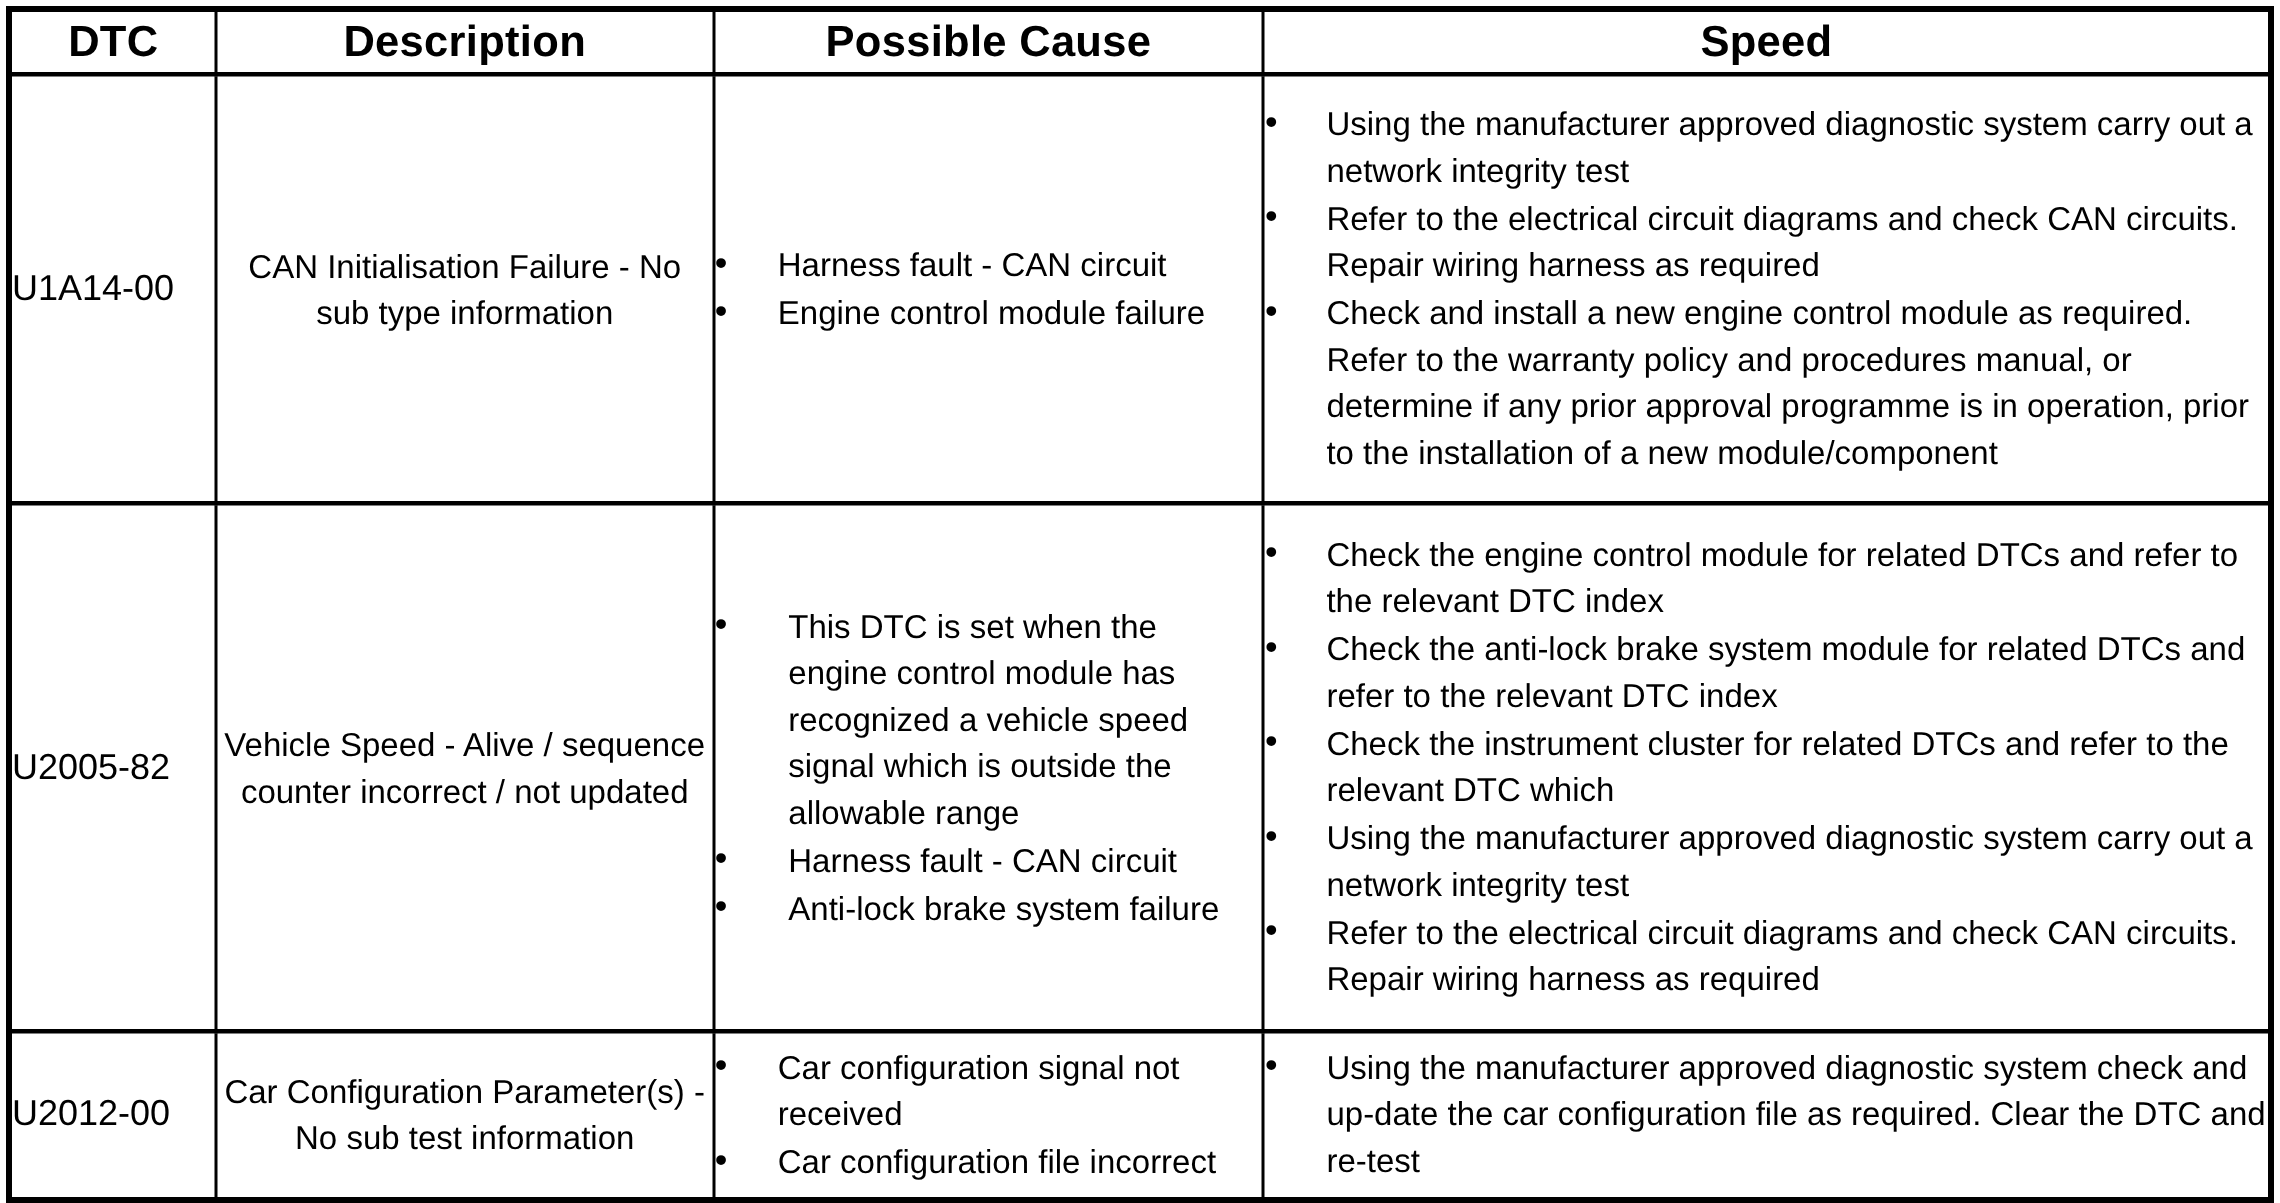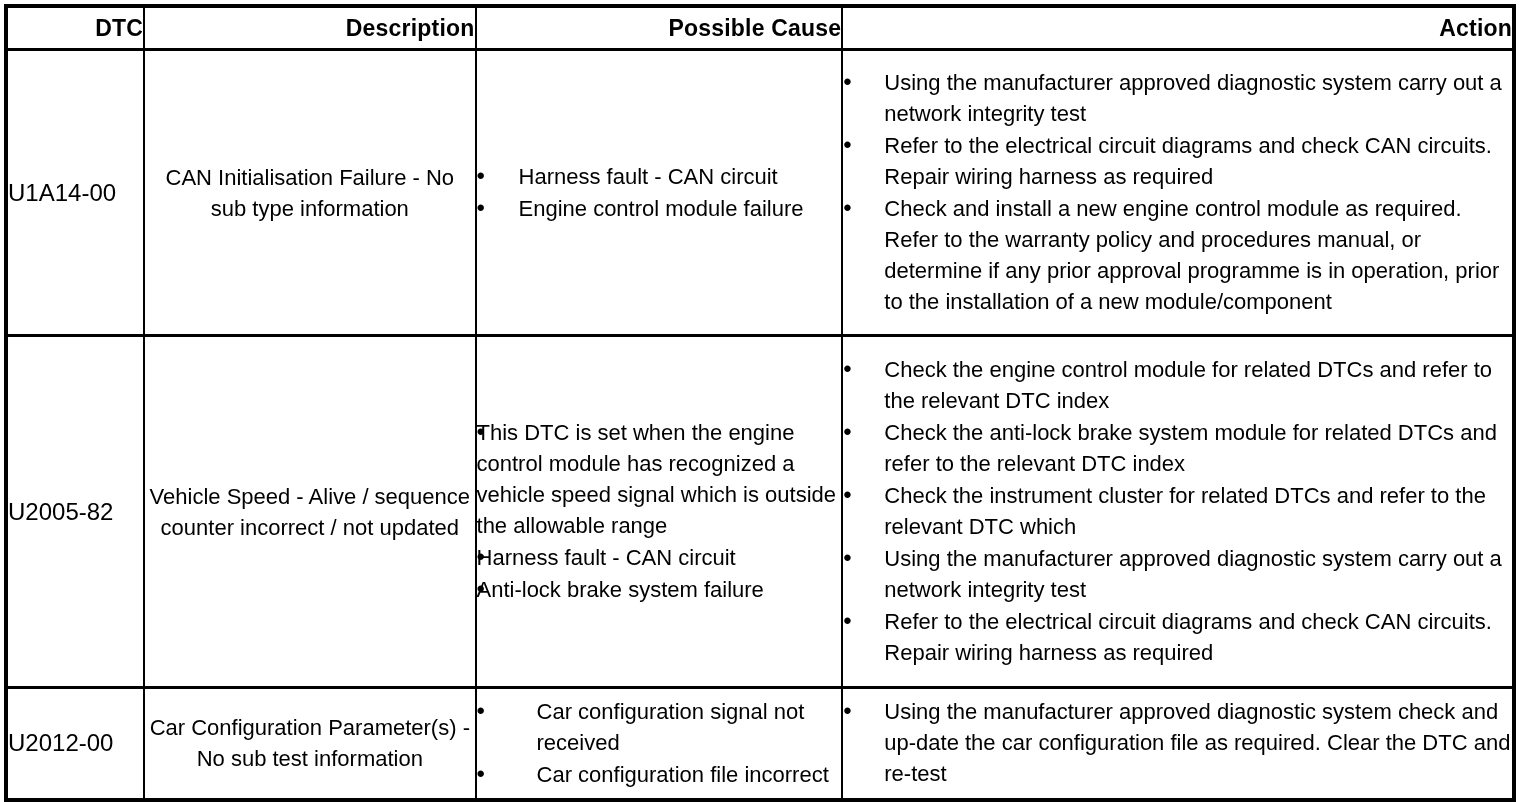--- a/index.html
+++ b/index.html
@@ -35,23 +35,23 @@
     border: 4px solid #000000;
   }
 
   .col-dtc    { width: 125px; }
   .col-desc   { width: 300px; }
   .col-cause  { width: 332px; }
   .col-action { width: 608px; }
 
   thead th {
     height: 40px;
-    font-size: 23px;
+    font-size: 29px;
     font-weight: bold;
-    text-align: right;
+    text-align: center;
     letter-spacing: 0.2px;
     border-bottom: 3px solid #000000;
   }
 
   tbody tr { border-top: 3px solid #000000; }
 
   .cell-dtc {
     font-size: 24px;
     text-align: left;
     padding: 0 4px 0 8px;
@@ -89,24 +89,24 @@
     left: 0;
     top: -1px;
     font-size: 24px;
     line-height: 31px;
   }
 
   
   .cause-indent-a > li        { padding-left: 42px; }
   .cause-indent-a > li::before{ left: 20px; }
 
-  .cause-indent-b > li        { }
+  .cause-indent-b > li        { padding-left: 49px; }
   .cause-indent-b > li::before{ left: 27px; }
 
-  .cause-indent-c > li        { padding-left: 60px; }
+  .cause-indent-c > li        { padding-left: 42px; }
   .cause-indent-c > li::before{ left: 20px; }
 
   
   .action-indent > li         { padding-left: 41px; }
   .action-indent > li::before { left: 17px; }
 
   .row-h1 { height: 286px; }
   .row-h2 { height: 352px; }
   .row-h3 { height: 112px; }
 </style>
@@ -119,21 +119,21 @@
     <col class="col-desc">
     <col class="col-cause">
     <col class="col-action">
   </colgroup>
 
   <thead>
     <tr>
       <th class="col-dtc">DTC</th>
       <th class="col-desc">Description</th>
       <th class="col-cause">Possible Cause</th>
-      <th class="col-action">Action</th>
+      <th class="col-action">Speed</th>
     </tr>
   </thead>
 
   <tbody>
 
     <tr class="row-h1">
       <td class="cell-dtc">U1A14-00</td>
       <td class="cell-desc">CAN Initialisation Failure - No sub type information</td>
       <td class="cell-cause">
         <ul class="bullets cause-indent-a">

